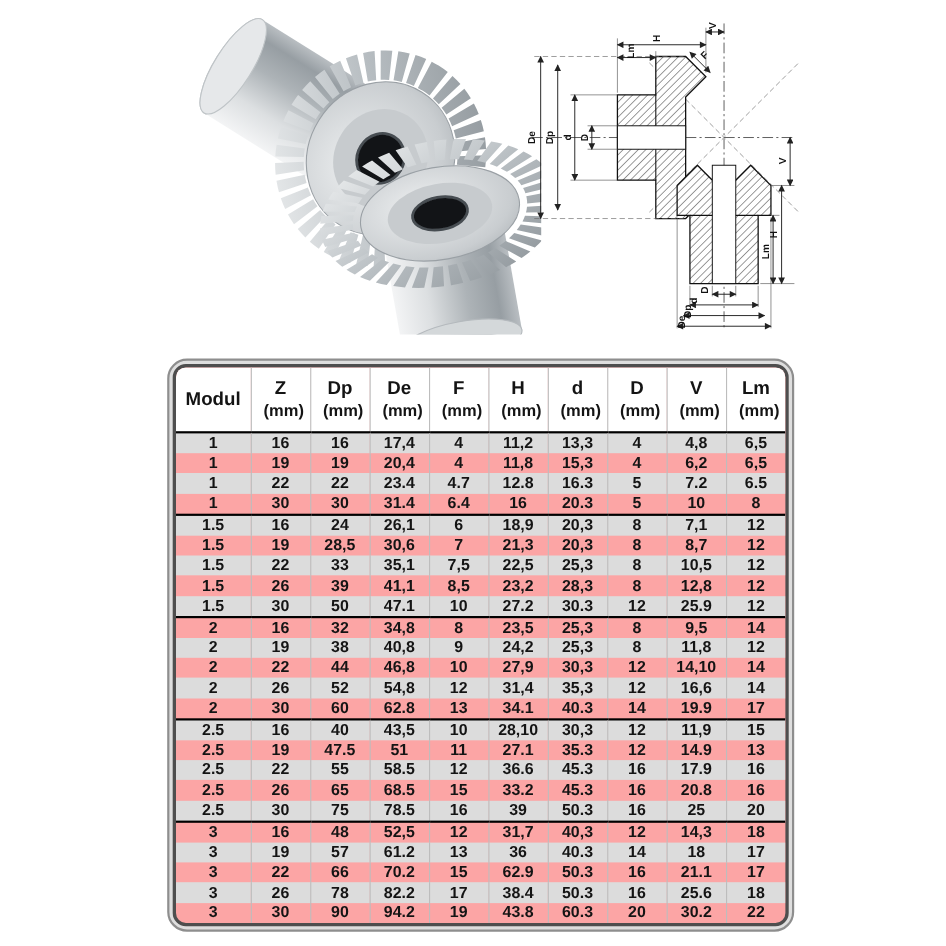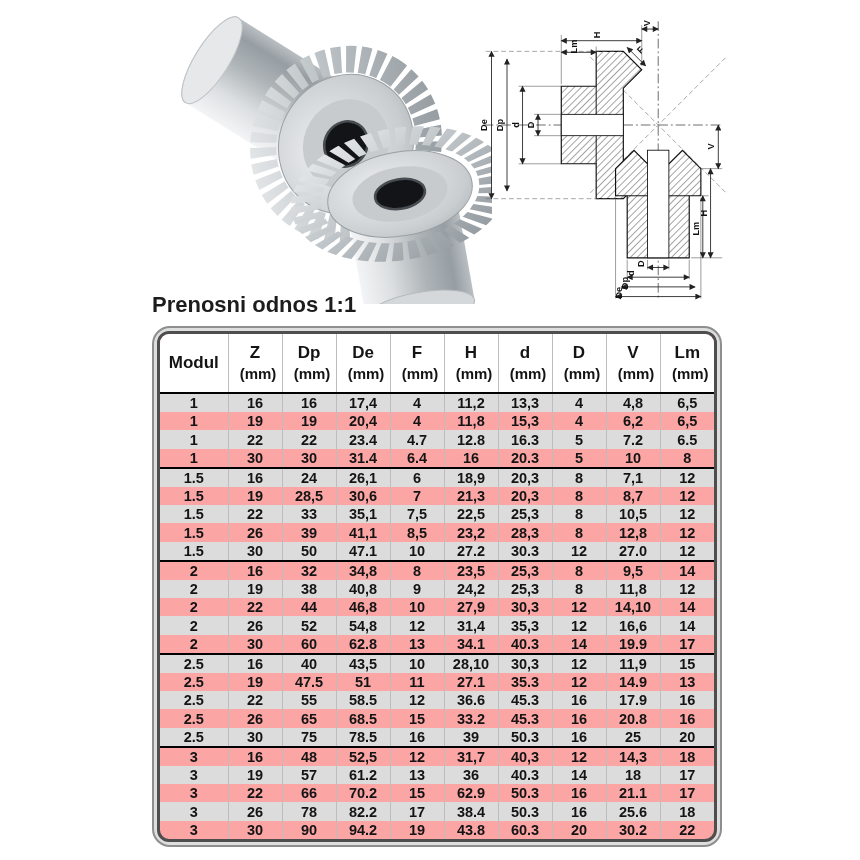--- a/index.html
+++ b/index.html
@@ -167,21 +167,20 @@
       <path class="dim" marker-start="url(#arr)" marker-end="url(#arr)" d="M156,272 H220"></path>
       <path class="dim" marker-start="url(#arr)" marker-end="url(#arr)" d="M150,282 H226"></path>
       <path class="dim" marker-start="url(#arr)" marker-end="url(#arr)" d="M144,292 H232"></path>
       <text class="dlabel" text-anchor="middle" transform="rotate(-90 173 258)" x="173" y="258">D</text>
       <text class="dlabel" text-anchor="middle" transform="rotate(-90 163 268)" x="163" y="268">d</text>
       <text class="dlabel" text-anchor="middle" transform="rotate(-90 157 278)" x="157" y="278">Dp</text>
       <text class="dlabel" text-anchor="middle" transform="rotate(-90 151 288)" x="151" y="288">De</text>
     </svg>
   </div>
 
-  <h1 class="page-title">Prenosni odnos 1:1</h1>
 
   <div class="frame-outer">
     <div class="frame-inner">
       <table class="gear-table">
         <colgroup>
             <col style="width: 68px;">
             <col>
             <col>
             <col>
             <col>
@@ -333,21 +332,21 @@
             </tr>
             <tr class="shaded">
               <td>1.5</td>
               <td>30</td>
               <td>50</td>
               <td>47.1</td>
               <td>10</td>
               <td>27.2</td>
               <td>30.3</td>
               <td>12</td>
-              <td>27.0</td>
+              <td>25.9</td>
               <td>12</td>
             </tr>
             <tr class="group-start">
               <td>2</td>
               <td>16</td>
               <td>32</td>
               <td>34,8</td>
               <td>8</td>
               <td>23,5</td>
               <td>25,3</td>

